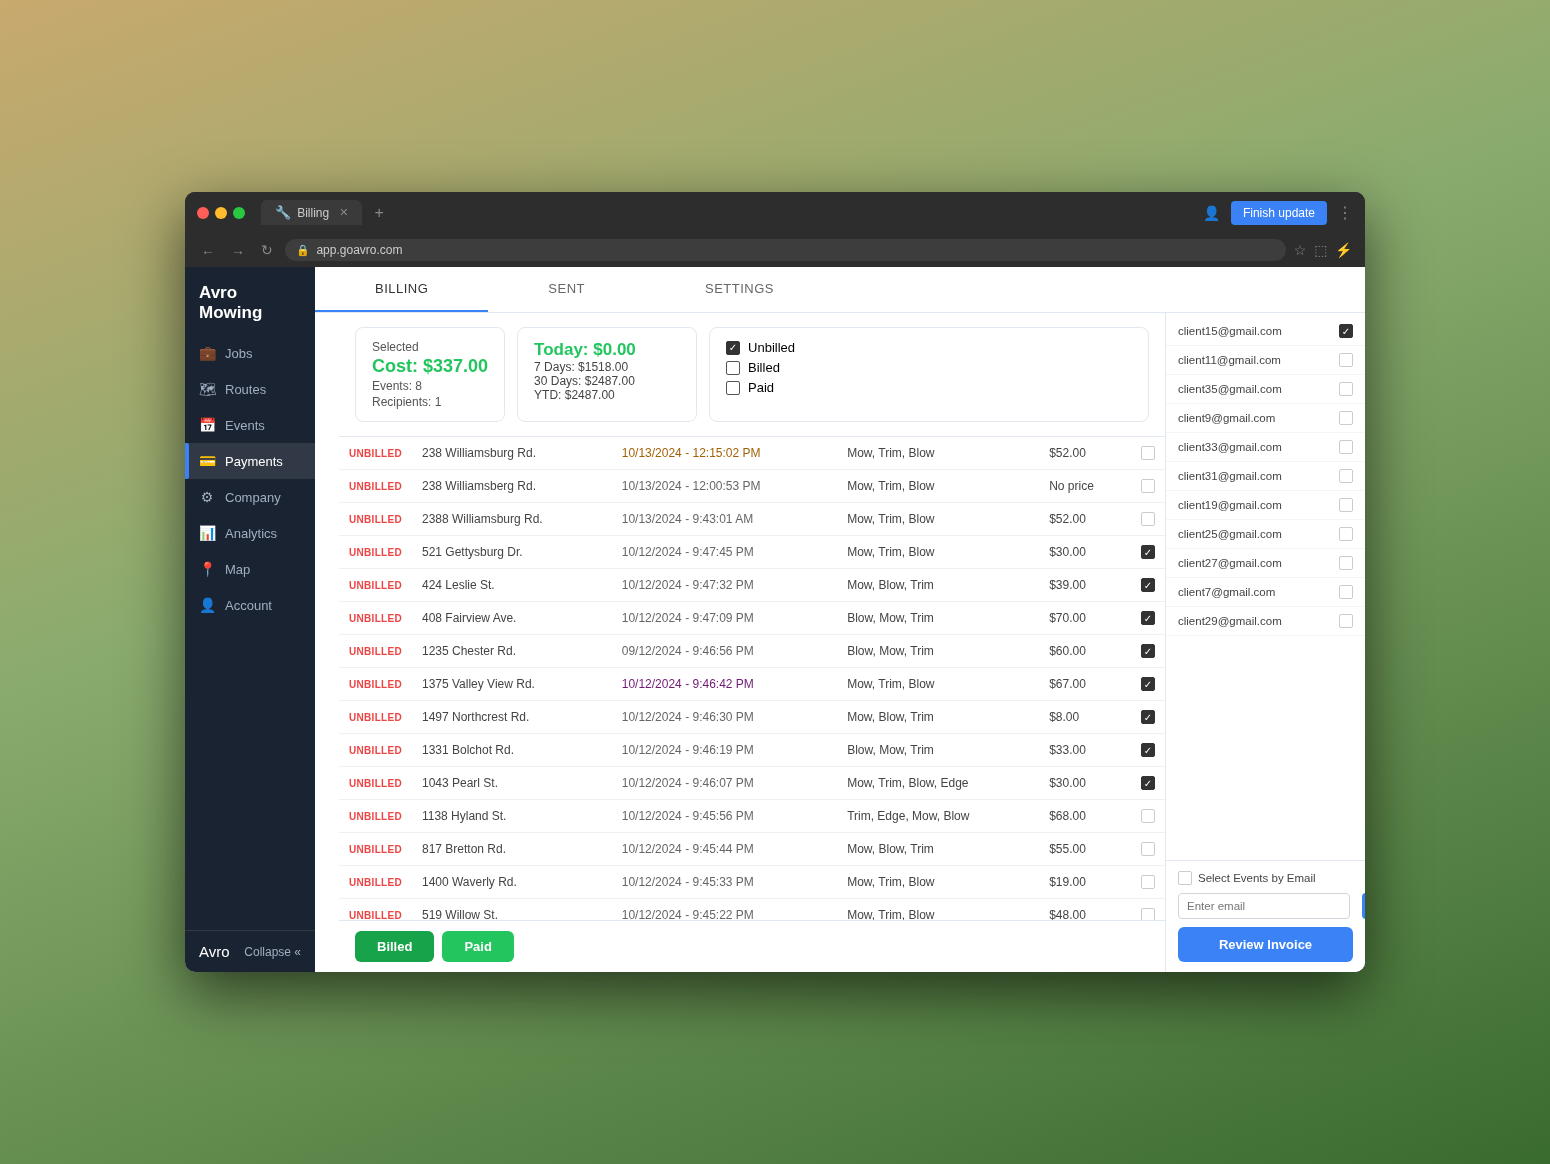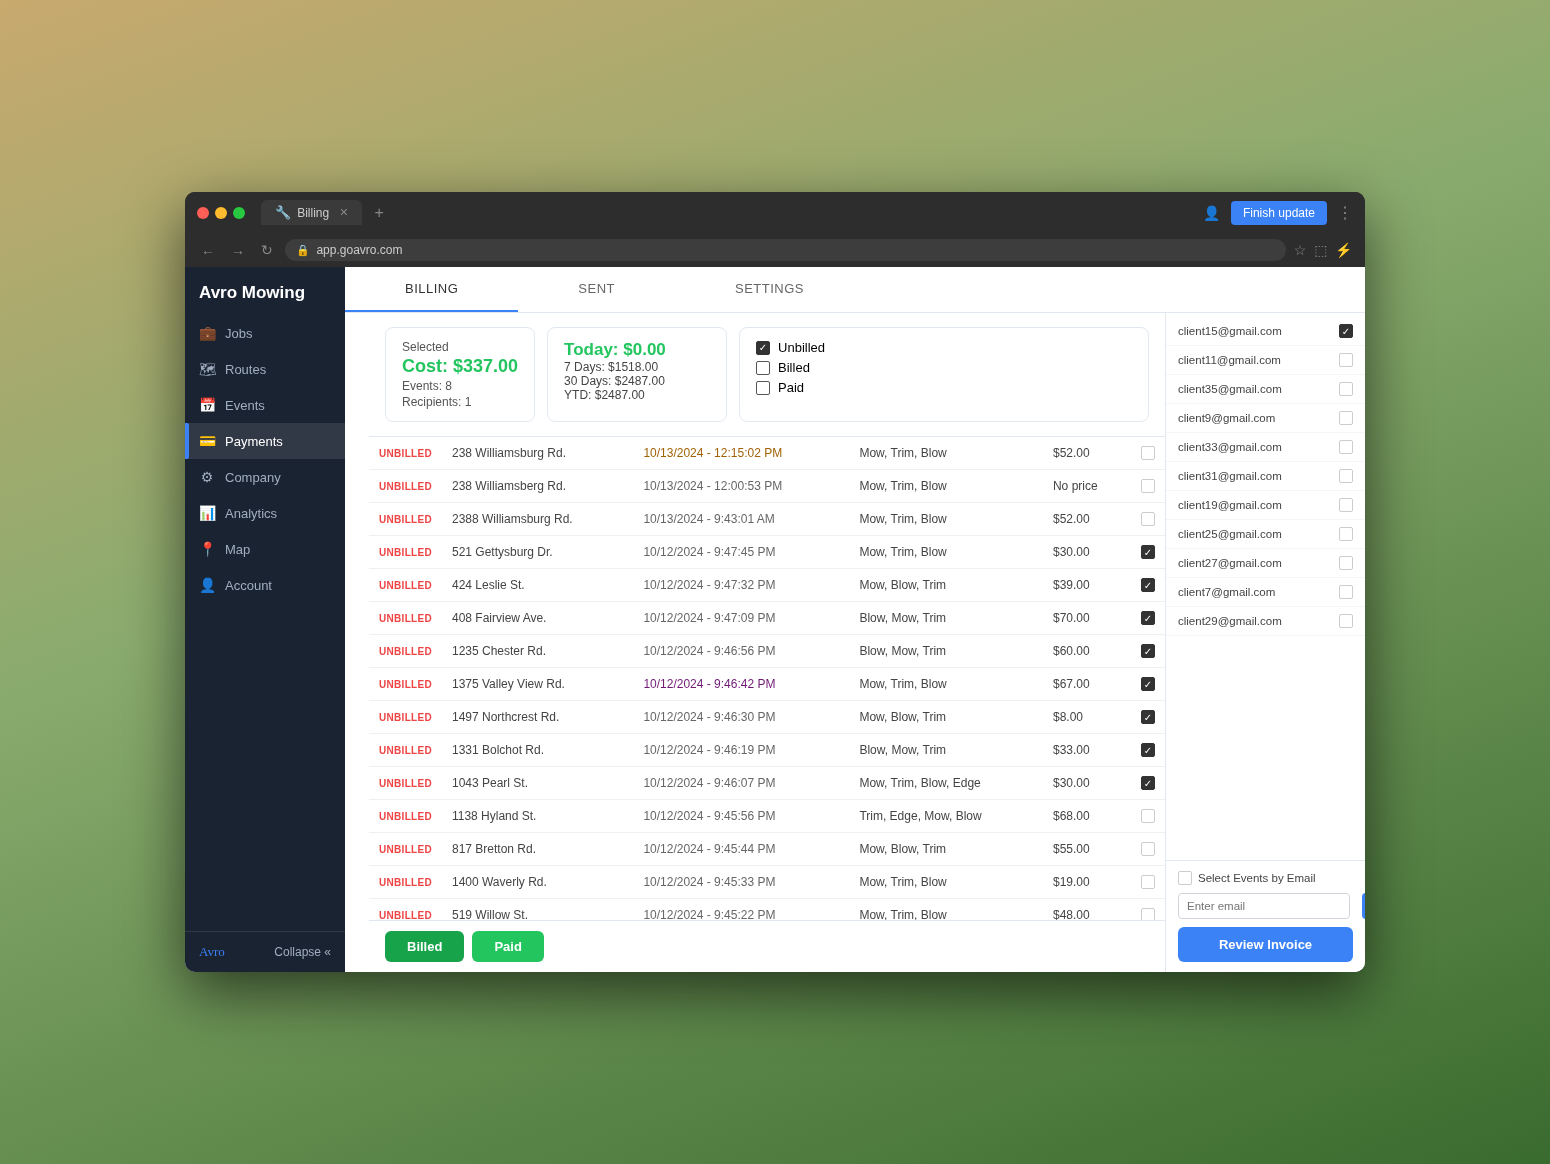--- a/index.html
+++ b/index.html
@@ -92,21 +92,21 @@
     
     .app-container {
       display: flex;
       flex: 1;
       overflow: hidden;
       background: #f0f0f0;
     }
 
     
     .sidebar {
-      width: 160px;
+      width: 130px;
       background: #1a2332;
       color: white;
       display: flex;
       flex-direction: column;
       padding: 0;
       min-height: 0;
     }
     .sidebar-brand {
       padding: 16px 14px 12px;
       font-size: 17px;
@@ -132,21 +132,21 @@
     .sidebar-item.active { background: rgba(255,255,255,0.1); color: white; }
     .sidebar-icon { font-size: 14px; width: 16px; text-align: center; }
 
     .sidebar-footer {
       padding: 12px 14px;
       display: flex;
       align-items: center;
       gap: 8px;
       border-top: 1px solid rgba(255,255,255,0.1);
     }
-    .sidebar-logo { color: #3b82f6; font-size: 13px; font-family: Liberation Serif, serif; }
+    .sidebar-logo { color: #ffffff; font-size: 15px; }
     .collapse-btn { color: #a0aec0; font-size: 12px; cursor: pointer; margin-left: auto; }
 
     
     .main-content {
       flex: 1;
       display: flex;
       flex-direction: column;
       background: white;
       overflow: hidden;
     }
@@ -563,21 +563,21 @@
       <td style="font-weight:500">$70.00</td>
       <td style="text-align:center;width:30px">
         <div class="row-checkbox checked">
           <span style="color:white;font-size:10px">✓</span>
         </div>
       </td>
     </tr>
                   <tr>
       <td style="width:70px"><span class="status-badge">UNBILLED</span></td>
       <td>1235 Chester Rd.</td>
-      <td style="color:#666">10/12/2024 - 9:46:56 PM</td>
+      <td style="color:#666">09/12/2024 - 9:46:56 PM</td>
       <td>Blow, Mow, Trim</td>
       <td style="font-weight:400">$60.00</td>
       <td style="text-align:center;width:30px">
         <div class="row-checkbox checked">
           <span style="color:white;font-size:10px">✓</span>
         </div>
       </td>
     </tr>
                   <tr>
       <td style="width:70px"><span class="status-badge">UNBILLED</span></td>

